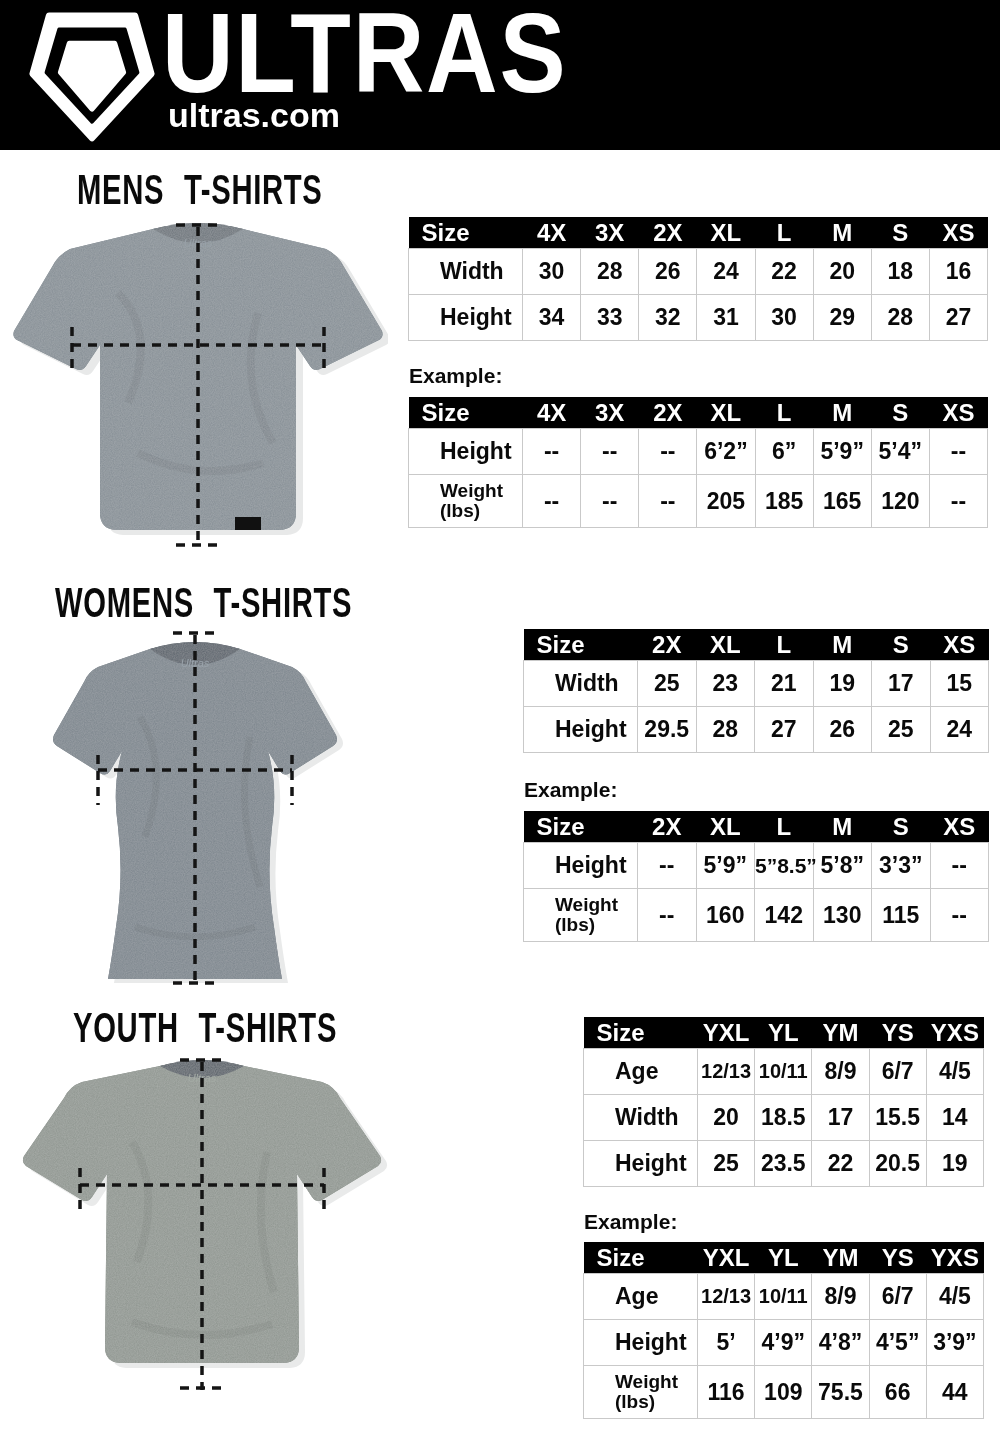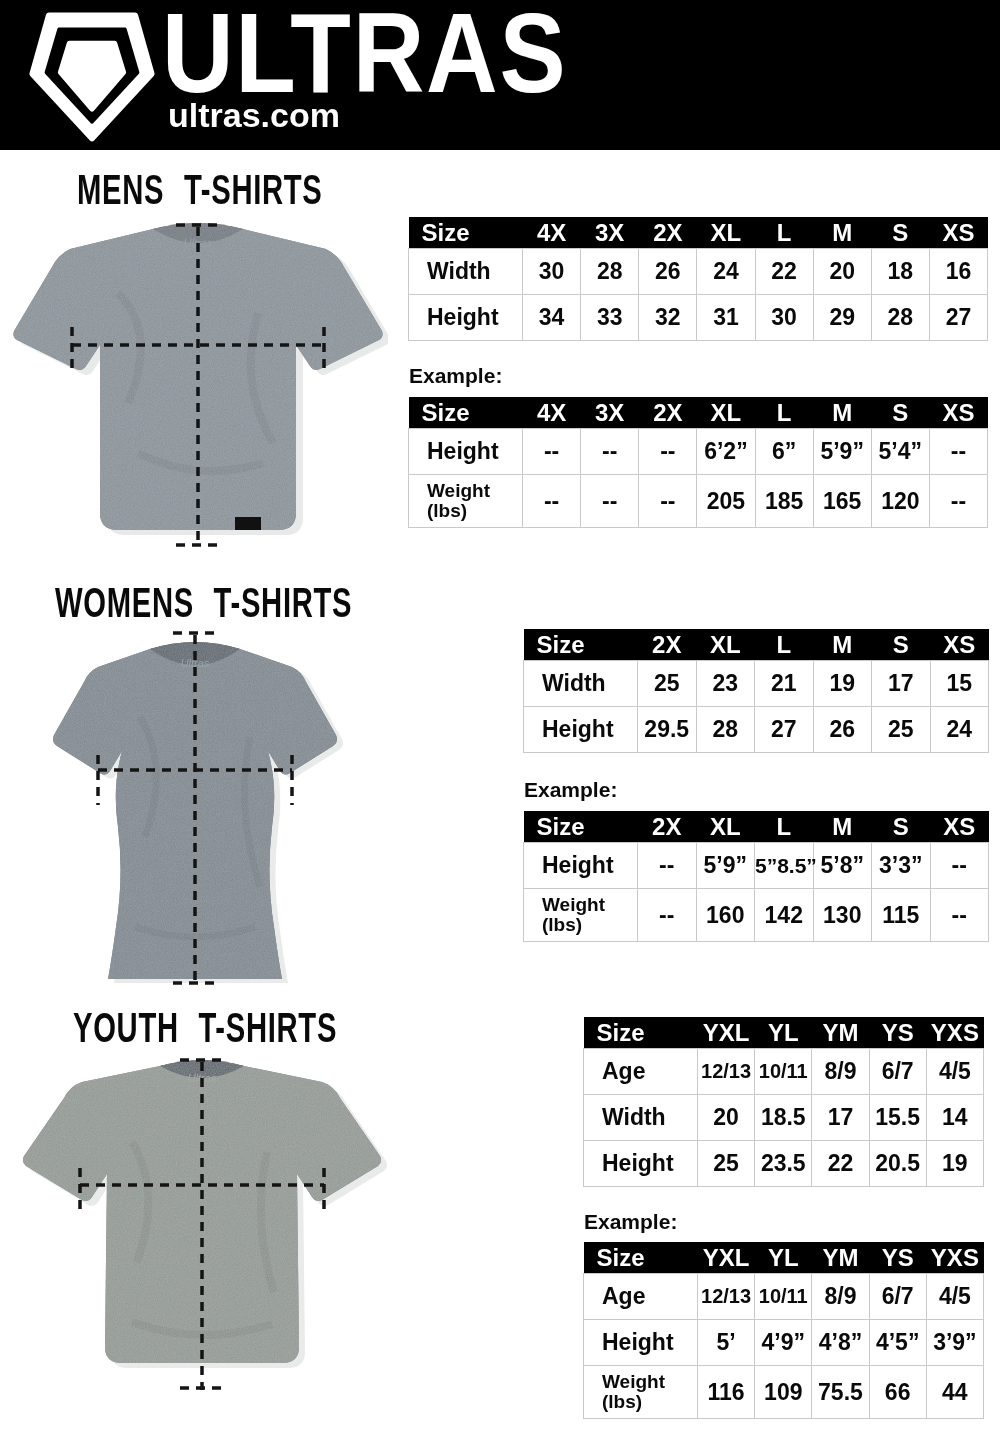--- a/index.html
+++ b/index.html
@@ -41,21 +41,21 @@
   #youth-example-table{left:583px;top:1242px;width:401px;}
   .size-table th{
     background:#000000;color:#ffffff;font-size:24px;font-weight:bold;
     text-align:center;height:31px;padding:0;
   }
   .size-table th:first-child{text-align:left;padding-left:13px;width:101px;}
   .size-table td{
     border:1px solid #c9c9c9;color:#0a0a0a;font-size:23px;font-weight:bold;
     text-align:center;height:45px;padding:0;
   }
-  .size-table td:first-child{text-align:left;padding-left:18px;}
+  .size-table td:first-child{text-align:left;padding-left:31px;}
   .size-table td.xs{font-size:21px;}
   .size-table td.sm{font-size:20px;}
   .size-table td.two-line{font-size:19px;line-height:1.05;margin-top:26px;}
   .size-table tr.tall td{height:52px;}
   
   .shirt{position:absolute;}
   #mens-shirt{left:8px;top:213px;width:380px;height:345px;}
   #womens-shirt{left:40px;top:627px;width:310px;height:365px;}
   #youth-shirt{left:12px;top:1052px;width:380px;height:350px;}
 </style>

